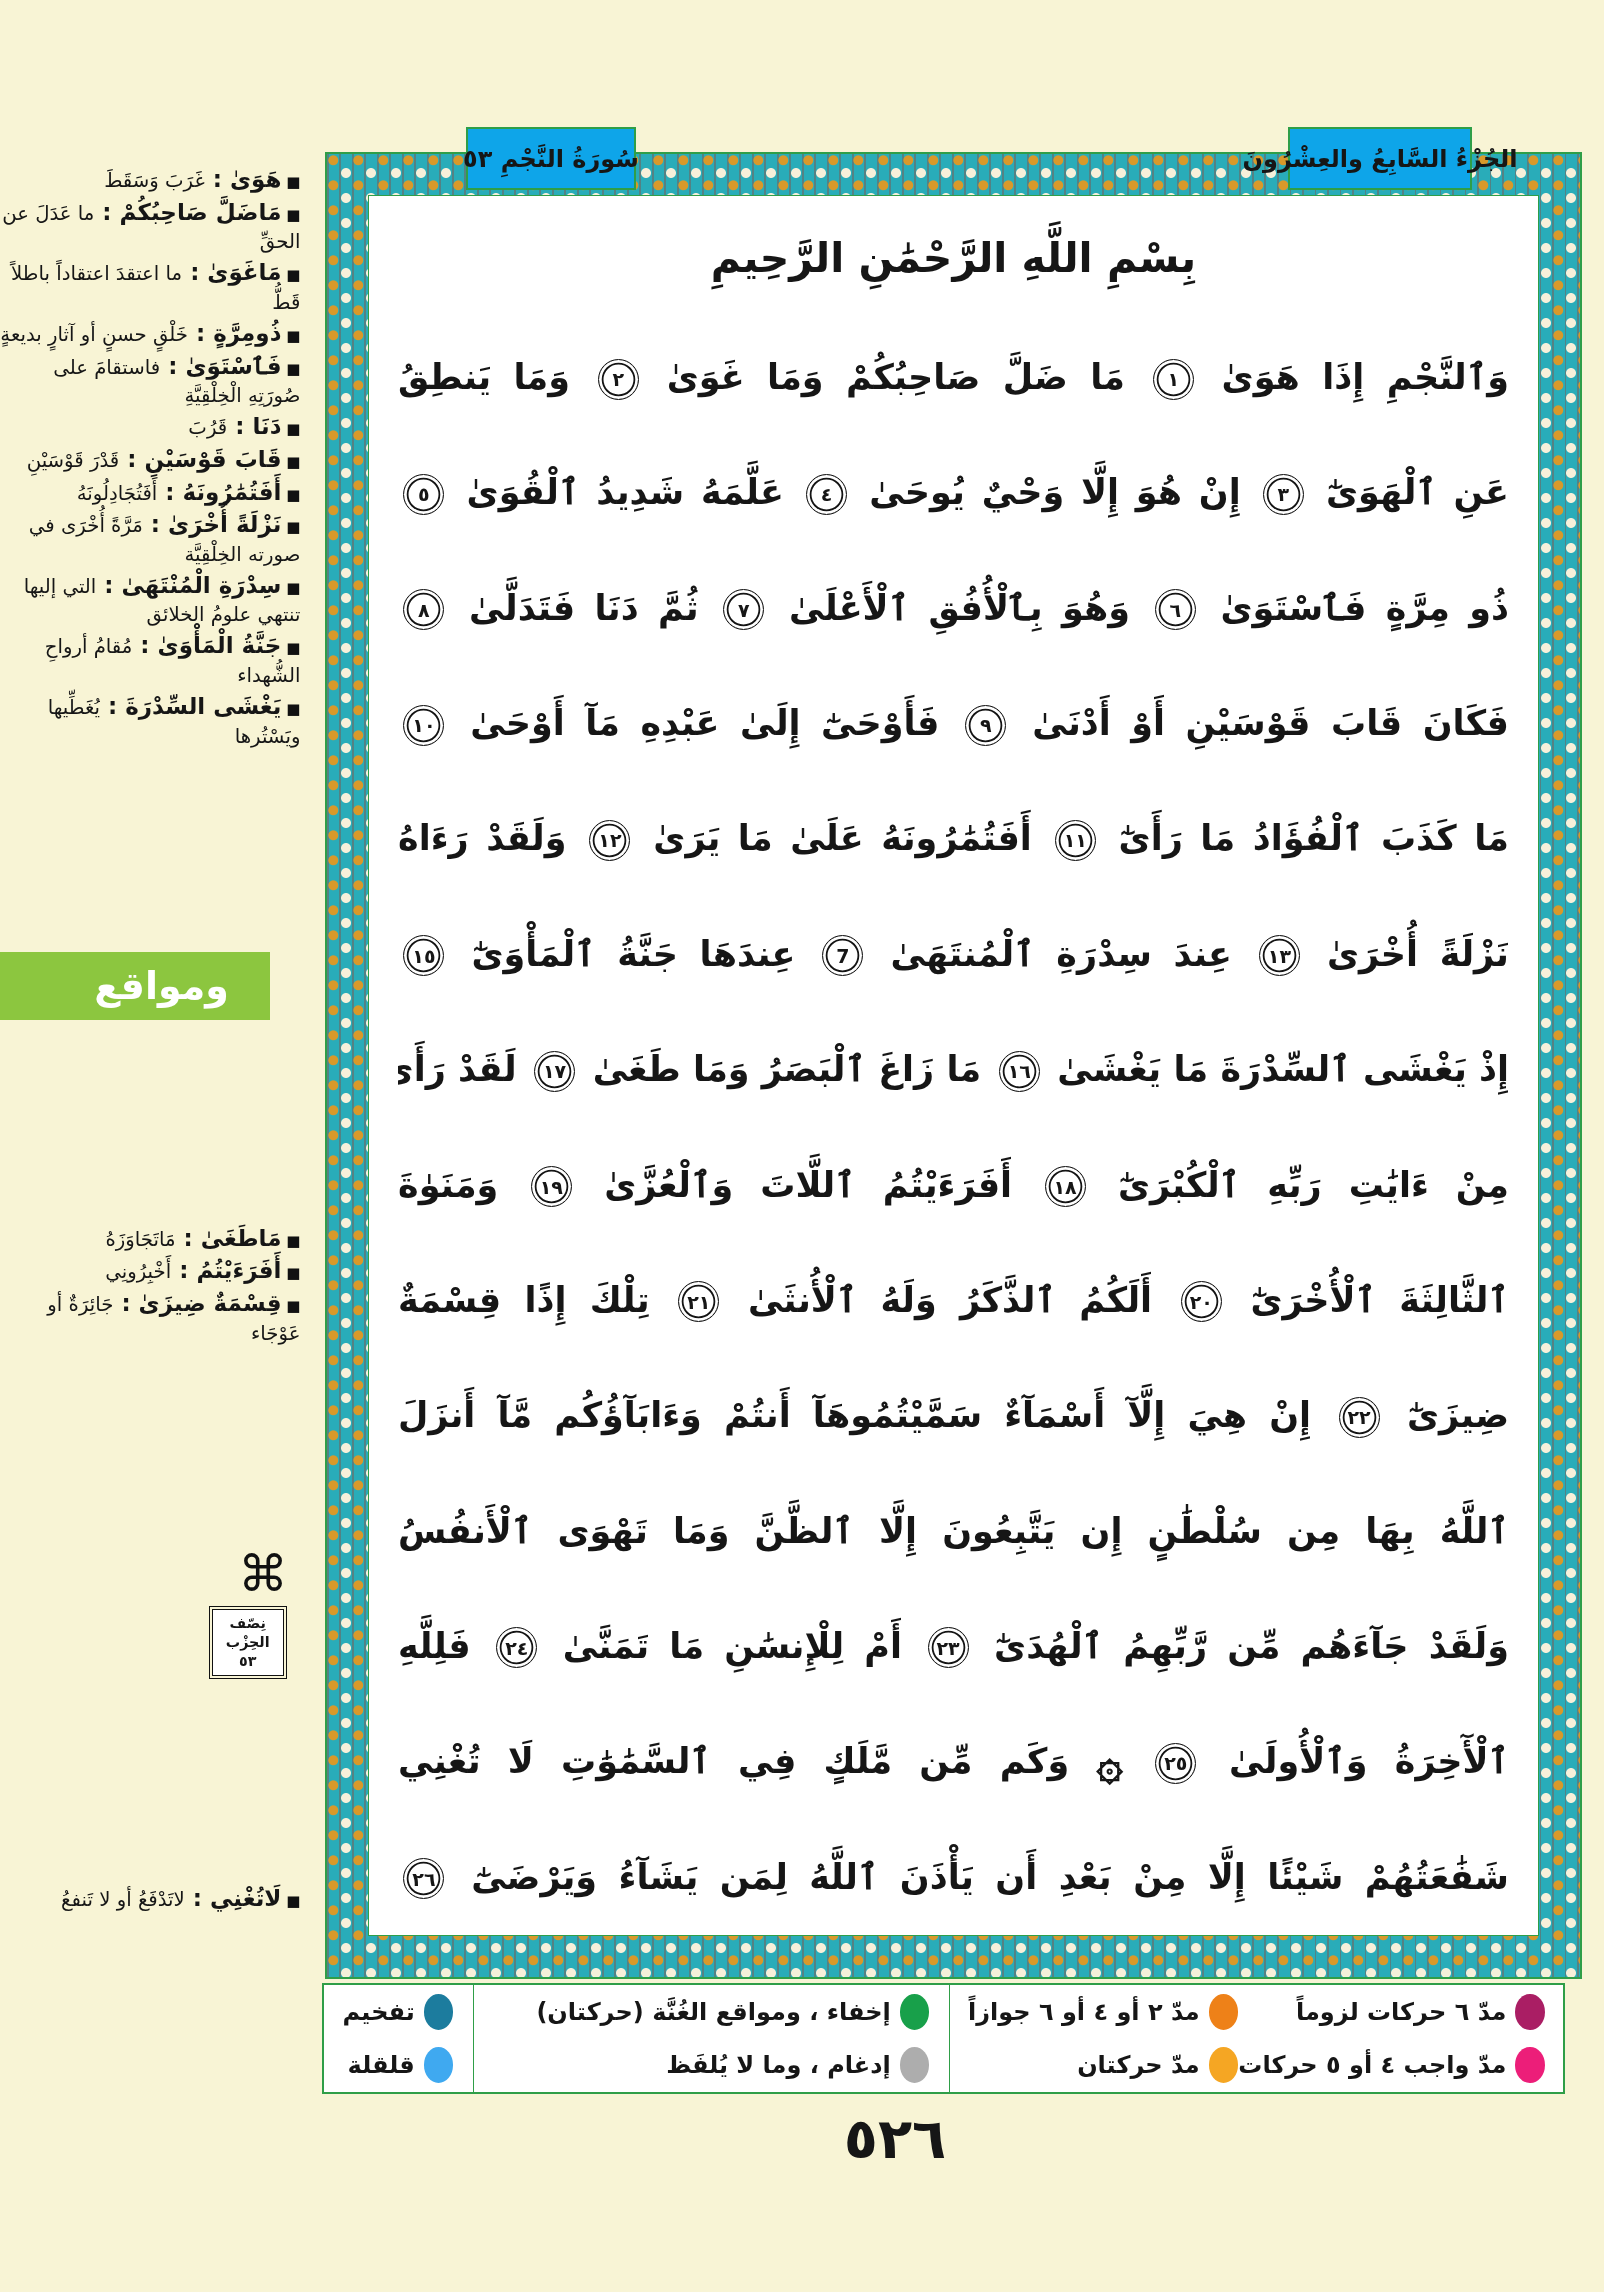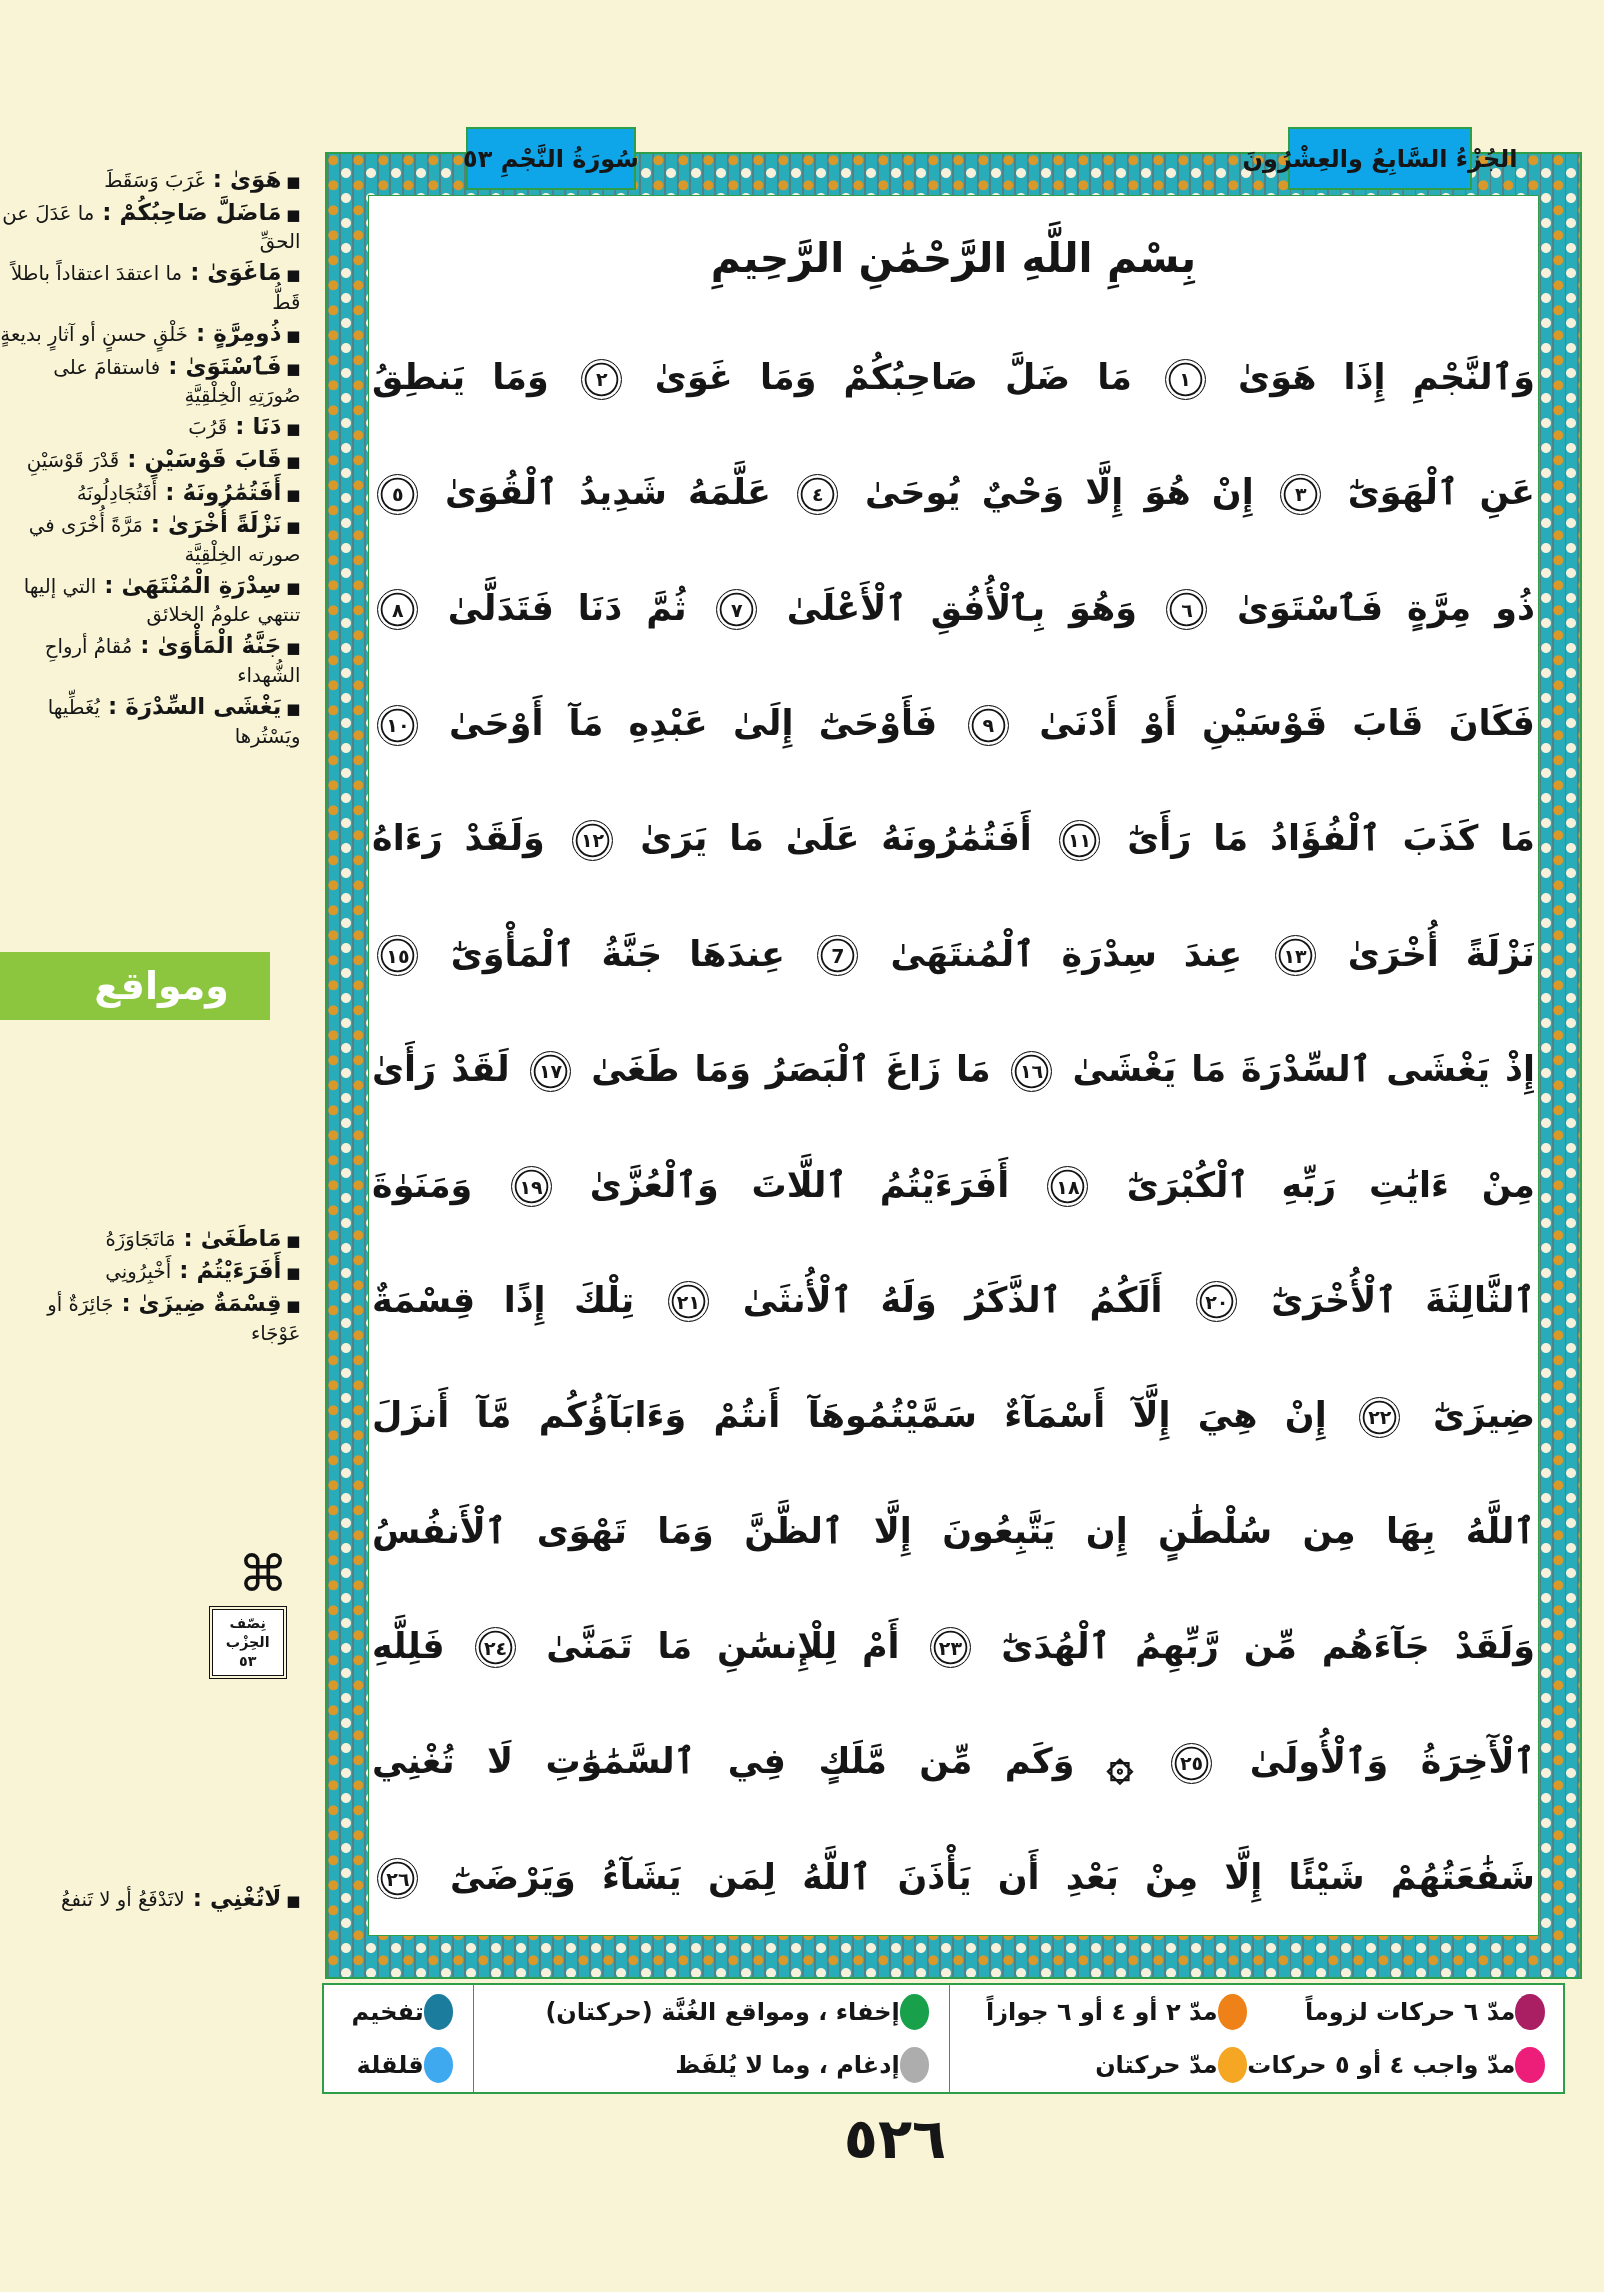--- a/index.html
+++ b/index.html
@@ -33,21 +33,21 @@
     display:flex;align-items:center;justify-content:center;
     font-weight:700;font-size:24px;direction:rtl;white-space:nowrap;
   }
   .surah-box{left:466px;width:170px;}
   .juz-box{left:1288px;width:184px;}
   
   .basmala{
     height:124px;display:flex;align-items:center;justify-content:center;
     font-size:41px;font-weight:700;direction:rtl;flex:none;
   }
-  .lines{flex:1;display:flex;flex-direction:column;padding:0 3px;}
+  .lines{flex:1;display:flex;flex-direction:column;padding:0 29px;}
   .line{
     flex:1;direction:rtl;text-align:justify;text-align-last:justify;
     font-size:35px;font-weight:700;line-height:115px;height:115px;
     overflow:hidden;white-space:nowrap;
   }
   .ayah{
     display:inline-flex;width:41px;height:41px;border-radius:50%;
     border:1.8px solid #141414;box-sizing:border-box;
     box-shadow:inset 0 0 0 2.7px #fff, inset 0 0 0 4.5px #141414;
     align-items:center;justify-content:center;
@@ -83,21 +83,21 @@
   .legend{
     position:absolute;left:322px;top:1983px;width:1243px;height:111px;
     background:#fff;border:2.7px solid #2F9E48;box-sizing:border-box;
     display:flex;direction:rtl;font-weight:700;
   }
   .leg-col{box-sizing:border-box;height:100%;}
   .leg-col-madd{width:614px;border-left:1.8px solid #2F9E48;display:grid;
     grid-template-columns:1fr 1fr;direction:rtl;padding:0 18px;box-sizing:border-box;}
   .leg-col-ghunnah{width:476px;border-left:1.8px solid #2F9E48;display:flex;flex-direction:column;}
   .leg-col-tafkheem{flex:1;display:flex;flex-direction:column;}
-  .leg-item{display:flex;align-items:center;gap:0;direction:rtl;font-size:24px;white-space:nowrap;}
+  .leg-item{display:flex;align-items:center;gap:9px;direction:rtl;font-size:24px;white-space:nowrap;}
   .leg-col-ghunnah .leg-item,.leg-col-tafkheem .leg-item{flex:1;padding-right:19.7px;}
   .dot{width:29.6px;height:36px;border-radius:50%;flex:none;}
   
   .page-num{
     position:absolute;left:716px;top:2106px;width:358px;text-align:center;
     font-size:56px;font-weight:700;
   }
 </style>
 </head>
 <body>

